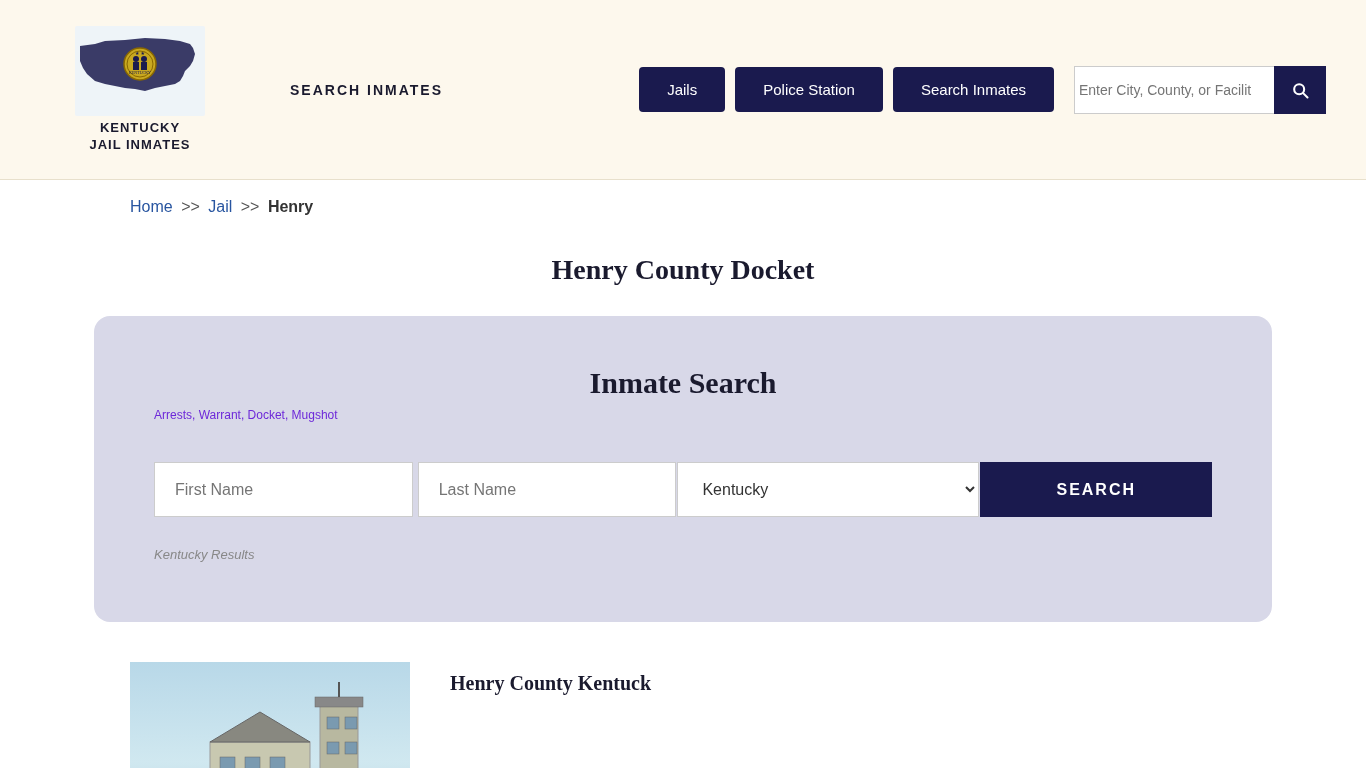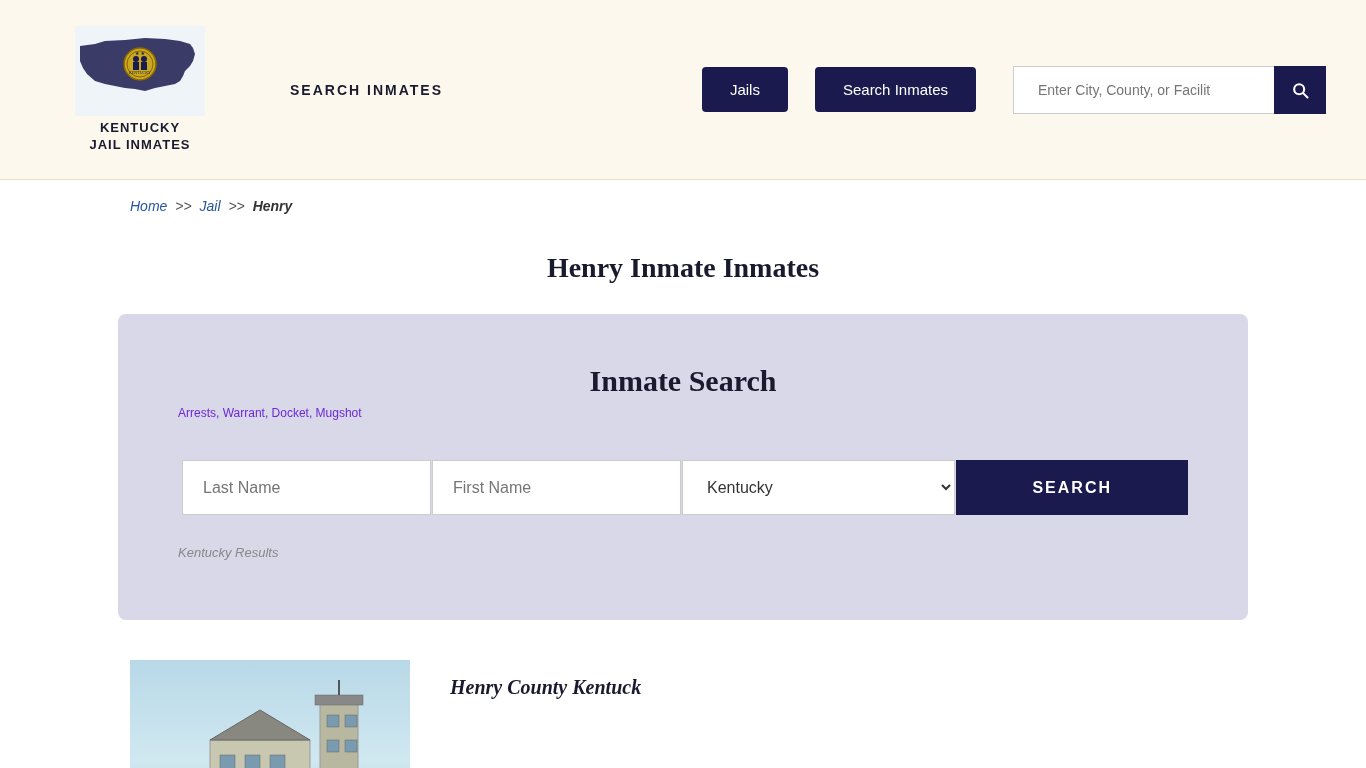--- a/index.html
+++ b/index.html
@@ -51,21 +51,21 @@
       font-weight: 700;
       color: #1a1a2e;
       letter-spacing: 2px;
       text-transform: uppercase;
       margin-left: 20px;
     }
 
     .nav-area {
       display: flex;
       align-items: center;
-      gap: 27px;
+      gap: 10px;
       margin-left: auto;
     }
 
     .nav-btn {
       background: #1a1a4e;
       color: #ffffff;
       border: none;
       padding: 14px 28px;
       font-size: 15px;
       font-family: Arial, sans-serif;
@@ -75,22 +75,22 @@
       white-space: nowrap;
     }
 
     .search-bar {
       display: flex;
       align-items: center;
       margin-left: 10px;
     }
 
     .search-input {
-      width: 261px;
-      padding: 14px 24px;
+      width: 200px;
+      padding: 14px 4px;
       font-size: 14px;
       font-family: Arial, sans-serif;
       border: 1px solid #ccc;
       border-right: none;
       outline: none;
       color: #999;
       height: 48px;
     }
 
     .search-btn {
@@ -111,23 +111,22 @@
     }
 
     
     .breadcrumb-area {
       padding: 18px 130px;
       background: #ffffff;
     }
 
     .breadcrumb {
       font-family: Arial, sans-serif;
-      font-size: 14px;
+      font-size: 16px;
       color: #555;
-      font-style: italic;
     }
 
     .breadcrumb a {
       color: #2855a0;
       text-decoration: none;
     }
 
     .breadcrumb .separator {
       margin: 0 4px;
       color: #555;
@@ -147,23 +146,23 @@
     .page-title {
       font-family: Georgia, serif;
       font-size: 28px;
       font-weight: bold;
       color: #1a1a2e;
     }
 
     
     .search-box {
       background: #d8d8e8;
-      margin: 0 118px;
+      margin: 0 94px;
       padding: 50px 60px 60px 60px;
-      border-radius: 8px;
+      border-radius: 16px;
     }
 
     .search-box-title {
       text-align: center;
       font-family: Georgia, serif;
       font-size: 30px;
       font-weight: bold;
       color: #1a1a2e;
       margin-bottom: 8px;
     }
@@ -272,22 +271,21 @@
       color: #333;
       line-height: 1.7;
       margin-bottom: 20px;
     }
 
     .content-subheading {
       font-family: Georgia, serif;
       font-size: 20px;
       font-weight: bold;
       color: #1a1a2e;
-      margin-top: 16px;
-      font-style: italic;
+      margin-top: 10px;
     }
 
     
     .ky-logo-container {
       position: relative;
       width: 130px;
       height: 90px;
     }
   </style>
 </head>
@@ -320,20 +318,21 @@
     <div class="logo-text">
       <div>KENTUCKY</div>
       <div>JAIL INMATES</div>
     </div>
   </div>
 
   <div class="site-title">SEARCH INMATES</div>
 
   <div class="nav-area">
     <button class="nav-btn">Jails</button>
+    <button class="nav-btn">Police Station</button>
     <button class="nav-btn">Search Inmates</button>
 
     <div class="search-bar">
       <input type="text" class="search-input" placeholder="Enter City, County, or Facilit" style="">
       <button class="search-btn">
         <svg class="search-icon-svg" viewBox="0 0 24 24" xmlns="http://www.w3.org/2000/svg">
           <path d="M21 21l-4.35-4.35M17 11A6 6 0 1 1 5 11a6 6 0 0 1 12 0z" stroke="white" stroke-width="2.5" fill="none" stroke-linecap="round"></path>
         </svg>
       </button>
     </div>
@@ -344,30 +343,30 @@
   <nav class="breadcrumb">
     <a href="#">Home</a>
     <span class="separator">&gt;&gt;</span>
     <a href="#">Jail</a>
     <span class="separator">&gt;&gt;</span>
     <span class="current">Henry</span>
   </nav>
 </div>
 
 <div class="page-title-area">
-  <h1 class="page-title">Henry Inmate Inmates</h1>
+  <h1 class="page-title">Henry County Docket</h1>
 </div>
 
 <div class="search-box">
   <h2 class="search-box-title">Inmate Search</h2>
   <p class="search-box-subtitle">Arrests, Warrant, Docket, Mugshot</p>
 
   <div class="search-form-row">
+    <input type="text" class="form-input" placeholder="First Name" style="">
     <input type="text" class="form-input" style="margin-left: 4px;" placeholder="Last Name">
-    <input type="text" class="form-input" placeholder="First Name" style="">
     <select class="form-select">
     <option value="Alabama">Alabama</option><option value="Alaska">Alaska</option><option value="Arizona">Arizona</option><option value="Arkansas">Arkansas</option><option value="California">California</option><option value="Colorado">Colorado</option><option value="Connecticut">Connecticut</option><option value="Delaware">Delaware</option><option value="Florida">Florida</option><option value="Georgia">Georgia</option><option value="Hawaii">Hawaii</option><option value="Idaho">Idaho</option><option value="Illinois">Illinois</option><option value="Indiana">Indiana</option><option value="Iowa">Iowa</option><option value="Kansas">Kansas</option><option value="Kentucky" selected="">Kentucky</option><option value="Louisiana">Louisiana</option><option value="Maine">Maine</option><option value="Maryland">Maryland</option><option value="Massachusetts">Massachusetts</option><option value="Michigan">Michigan</option><option value="Minnesota">Minnesota</option><option value="Mississippi">Mississippi</option><option value="Missouri">Missouri</option><option value="Montana">Montana</option><option value="Nebraska">Nebraska</option><option value="Nevada">Nevada</option><option value="New Hampshire">New Hampshire</option><option value="New Jersey">New Jersey</option><option value="New Mexico">New Mexico</option><option value="New York">New York</option><option value="North Carolina">North Carolina</option><option value="North Dakota">North Dakota</option><option value="Ohio">Ohio</option><option value="Oklahoma">Oklahoma</option><option value="Oregon">Oregon</option><option value="Pennsylvania">Pennsylvania</option><option value="Rhode Island">Rhode Island</option><option value="South Carolina">South Carolina</option><option value="South Dakota">South Dakota</option><option value="Tennessee">Tennessee</option><option value="Texas">Texas</option><option value="Utah">Utah</option><option value="Vermont">Vermont</option><option value="Virginia">Virginia</option><option value="Washington">Washington</option><option value="West Virginia">West Virginia</option><option value="Wisconsin">Wisconsin</option><option value="Wyoming">Wyoming</option></select>
     <button class="search-submit-btn">SEARCH</button>
   </div>
 
   <div class="sponsored-label">Kentucky Results</div>
 </div>
 
 <div class="content-area">
 

